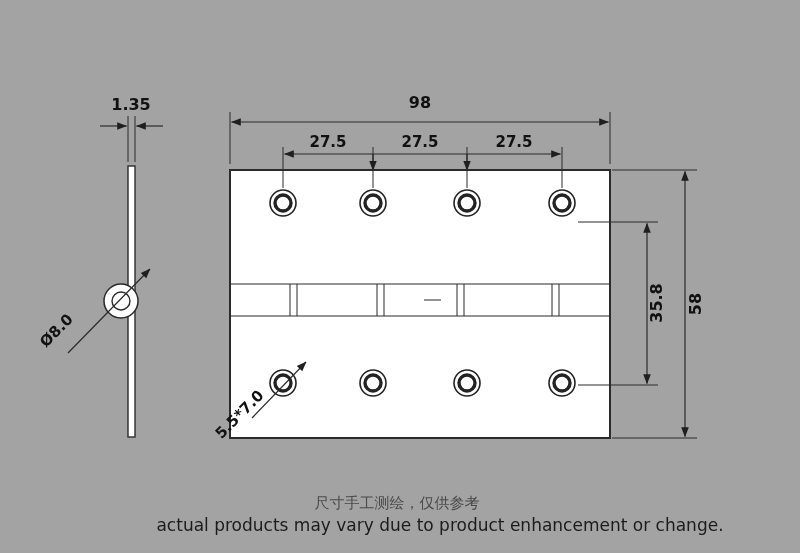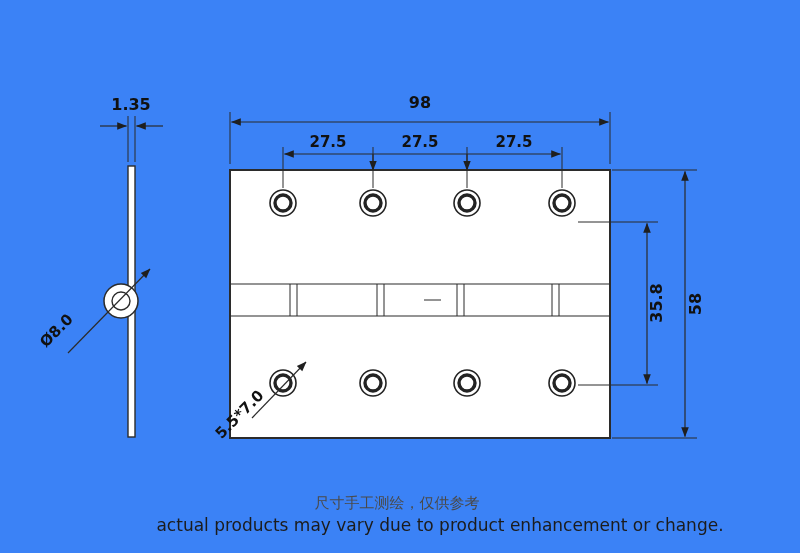--- a/index.html
+++ b/index.html
@@ -1,20 +1,20 @@
 <!DOCTYPE html>
 <html><head>
 <meta charset="utf-8">
 <style>
   html, body { margin: 0; padding: 0; background: #ffffff; }
   #page {
     position: relative;
     width: 800px;
     height: 553px;
-    background: #3b82f6;
+    background: #a3a3a3;
     overflow: hidden;
     font-family: "DejaVu Sans", sans-serif;
   }
   svg { display: block; }
   .dim    { font-family: "DejaVu Sans", sans-serif; font-weight: bold; font-size: 16px; fill: #111111; }
   .dim-sm { font-family: "DejaVu Sans", sans-serif; font-weight: bold; font-size: 15px; fill: #111111; }
   .note-zh { font-family: "DejaVu Sans", sans-serif; font-size: 15px; fill: #4a4a4a; }
   .note-en { font-family: "DejaVu Sans", sans-serif; font-size: 17px; fill: #1c1c1c; }
 </style>
 </head>

